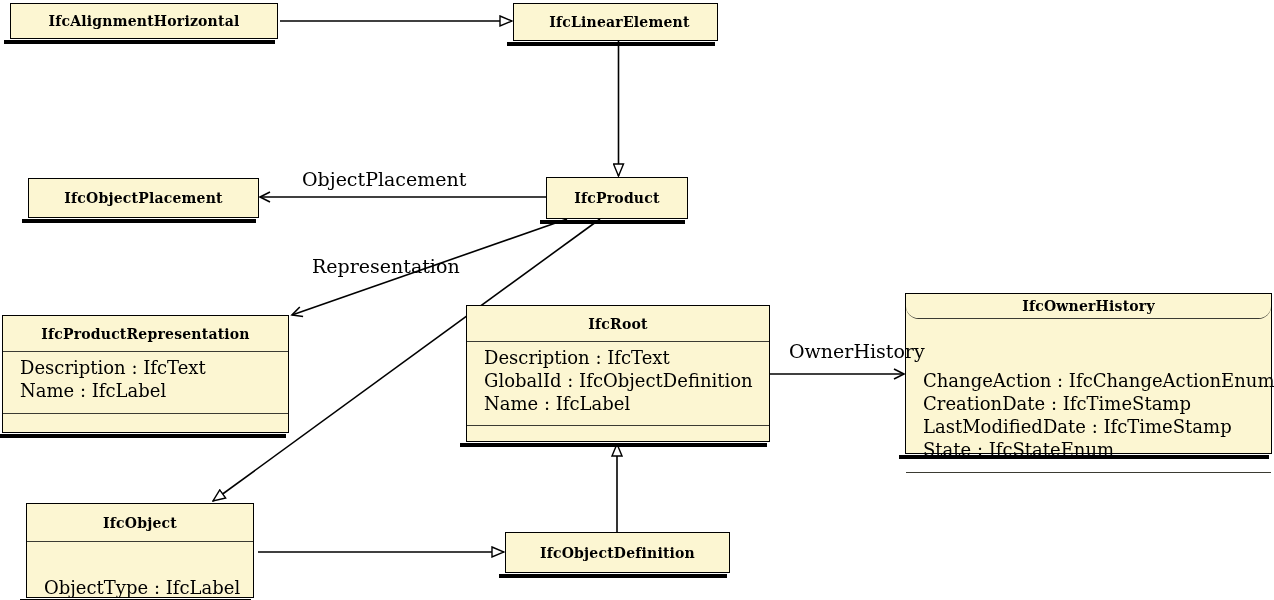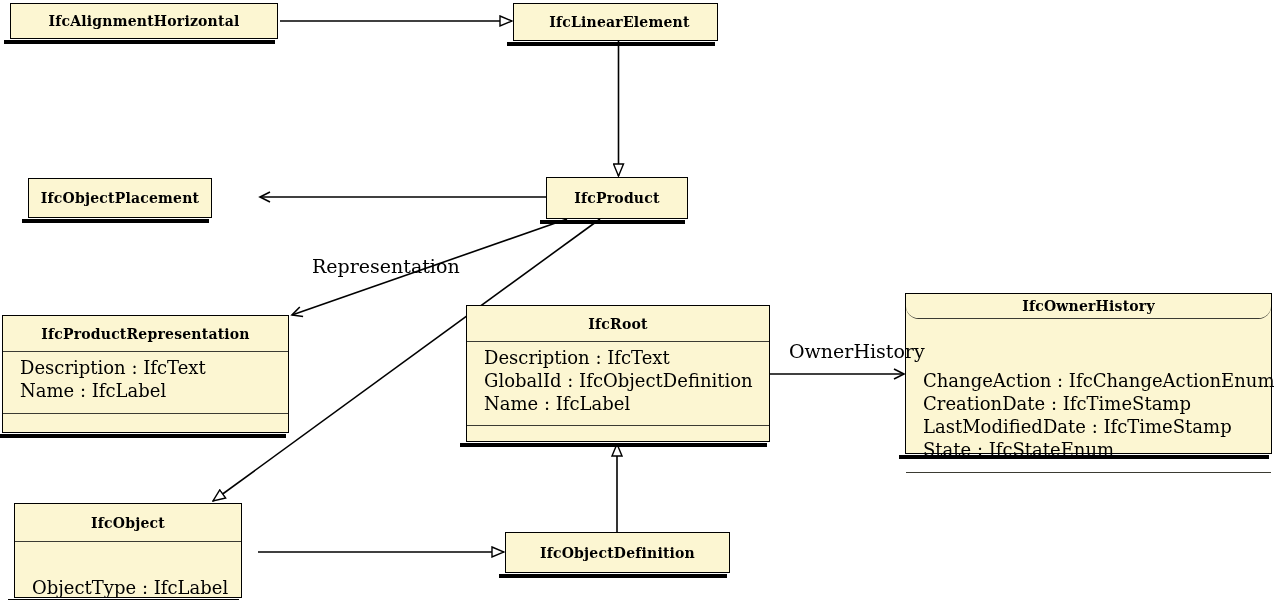--- a/index.html
+++ b/index.html
@@ -56,34 +56,34 @@
     font-size:19px;
     line-height:19px;
     white-space:nowrap;
   }
 
   
   #n0{left:10px;  top:3px;   width:268px; height:36px;}
   #n0 .title{height:100%;}
   #n1{left:513px; top:3px;   width:205px; height:38px;padding-left:8px;}
   #n1 .title{height:100%;}
-  #n2{left:28px;  top:178px; width:184px; height:40px;}
+  #n2{left:28px;  top:178px; width:231px; height:40px;}
   #n2 .title{height:100%;}
   #n3{left:546px; top:177px; width:142px; height:42px;}
   #n3 .title{height:100%;}
   #n4{left:2px;   top:315px; width:287px; height:118px;}
   #n4 .title{height:36px;}
   #n4 .attrs{height:62px;}
   #n5{left:466px; top:305px; width:304px; height:137px;}
   #n5 .title{height:36px;}
   #n5 .attrs{height:84px;}
   #n6{left:905px; top:293px; width:367px; height:161px;}
   #n6 .title{height:25px;border-radius:18px;}
   #n6 .attrs{height:108px;margin-top:46px;}
-  #n7{left:14px;  top:503px; width:228px; height:95px;}
+  #n7{left:26px;  top:503px; width:228px; height:95px;}
   #n7 .title{height:38px;}
   #n7 .attrs{height:37px;margin-top:30px;}
   #n8{left:505px; top:532px; width:225px; height:41px;}
   #n8 .title{height:100%;}
 
   #lbl-objectplacement{left:302px; top:170px;}
   #lbl-representation{left:312px;  top:257px;}
   #lbl-ownerhistory{left:789px;    top:342px;text-align:right;}
 </style>
 </head>
@@ -161,16 +161,17 @@
     <div class="sec attrs has-divider">
       <div>ObjectType : IfcLabel</div>
     </div>
     <div class="sec empty"></div>
   </div>
 
   <div class="node" id="n8">
     <div class="sec title">IfcObjectDefinition</div>
   </div>
 
+  <div class="edge-label" id="lbl-objectplacement">ObjectPlacement</div>
   <div class="edge-label" id="lbl-representation">Representation</div>
   <div class="edge-label" id="lbl-ownerhistory">OwnerHistory</div>
 
 </div>
 
 </body></html>

